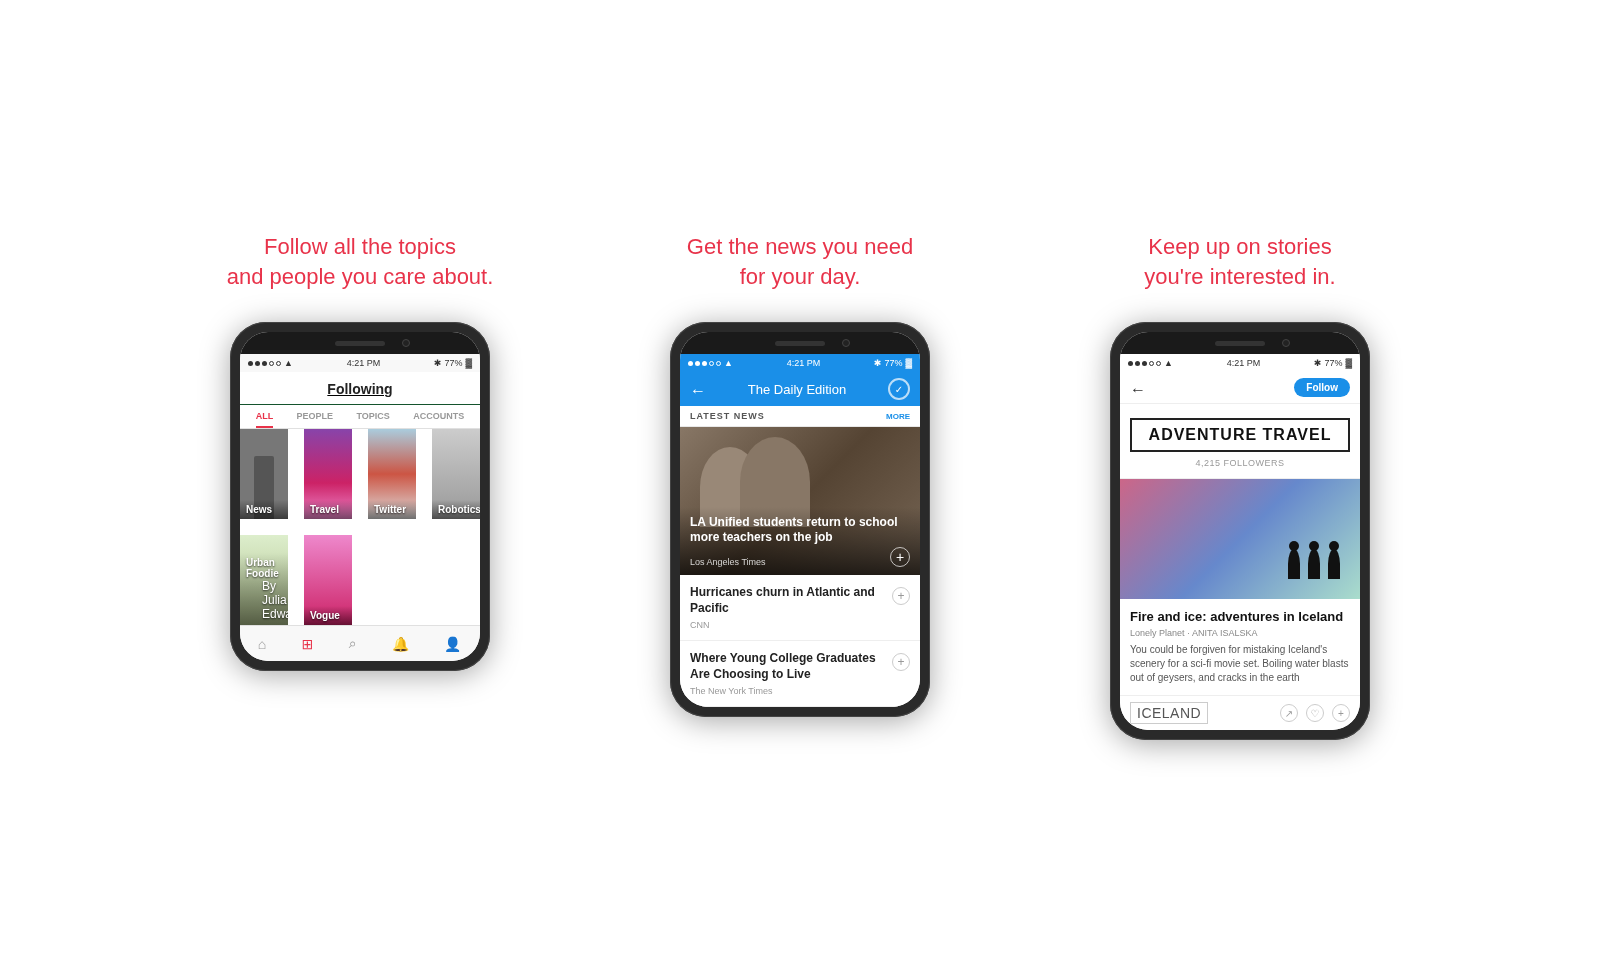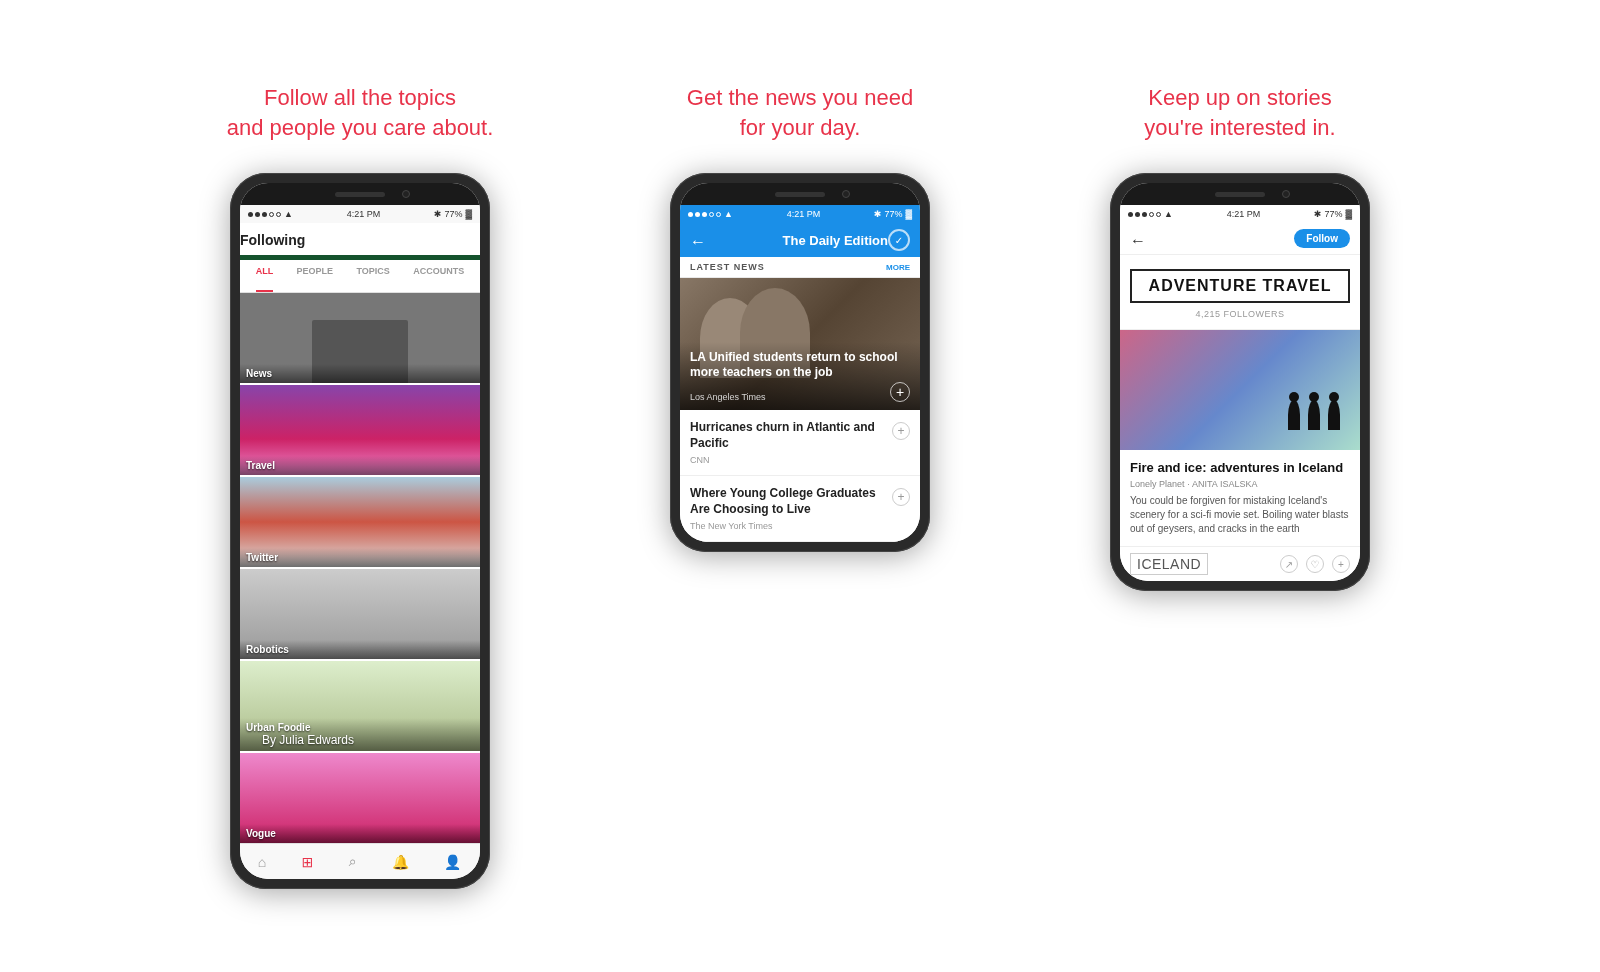--- a/index.html
+++ b/index.html
@@ -101,50 +101,51 @@
     .status-dots { display: flex; gap: 2px; }
     .status-dot { width: 5px; height: 5px; background: #333; border-radius: 50%; }
     .status-dot.empty { background: transparent; border: 1px solid #333; }
     .status-dot-white { background: #fff; }
     .status-dot-white.empty { background: transparent; border: 1px solid #fff; }
 
     
     .following-header {
       background: #fff;
       padding: 8px 0 6px;
-      text-align: left;
-      border-bottom: 5px solid #14532d;
+      text-align: center;
+      border-bottom: 1px solid #14532d;
+      text-decoration: underline;
     }
     .following-title {
       font-size: 14px;
       font-weight: 600;
       color: #222;
     }
     .following-tabs {
       display: flex;
       justify-content: space-around;
       padding: 6px 4px 0;
       border-bottom: 1px solid #e0e0e0;
       background: #fff;
     }
     .following-tab {
       font-size: 9px;
       font-weight: 600;
       color: #999;
-      padding-bottom: 14px;
+      padding-bottom: 5px;
       cursor: pointer;
     }
     .following-tab.active {
       color: #e8334a;
       border-bottom: 2px solid #e8334a;
     }
     .grid-2x2 {
       display: grid;
-      grid-template-columns: 1fr;
-      gap: 2px;
+      grid-template-columns: 1fr 1fr 1fr 1fr;
+      gap: 16px;
     }
     .grid-cell {
       position: relative;
       height: 90px;
       overflow: hidden;
     }
     .grid-cell-bg {
       width: 100%;
       height: 100%;
       background-size: cover;
@@ -218,23 +219,23 @@
     
     .daily-nav-bar {
       background: #1a8fe8;
       padding: 6px 10px;
       display: flex;
       align-items: center;
       justify-content: space-between;
     }
     .daily-title {
       font-size: 13px;
-      font-weight: 700;
+      font-weight: 400;
       color: #fff;
-      text-align: right;
+      text-align: center;
       flex: 1;
     }
     .daily-back {
       color: #fff;
       font-size: 16px;
       font-weight: 300;
     }
     .daily-check {
       width: 22px;
       height: 22px;
@@ -260,21 +261,21 @@
       letter-spacing: 1px;
       color: #555;
     }
     .more-label {
       font-size: 8px;
       color: #1a8fe8;
       font-weight: 600;
     }
     .hero-news {
       position: relative;
-      height: 132px;
+      height: 148px;
       background: linear-gradient(180deg, #887766 0%, #665544 100%);
       overflow: hidden;
     }
     .hero-news-overlay {
       position: absolute;
       bottom: 0;
       left: 0;
       right: 0;
       padding: 8px 10px;
       background: linear-gradient(transparent, rgba(0,0,0,0.7));

